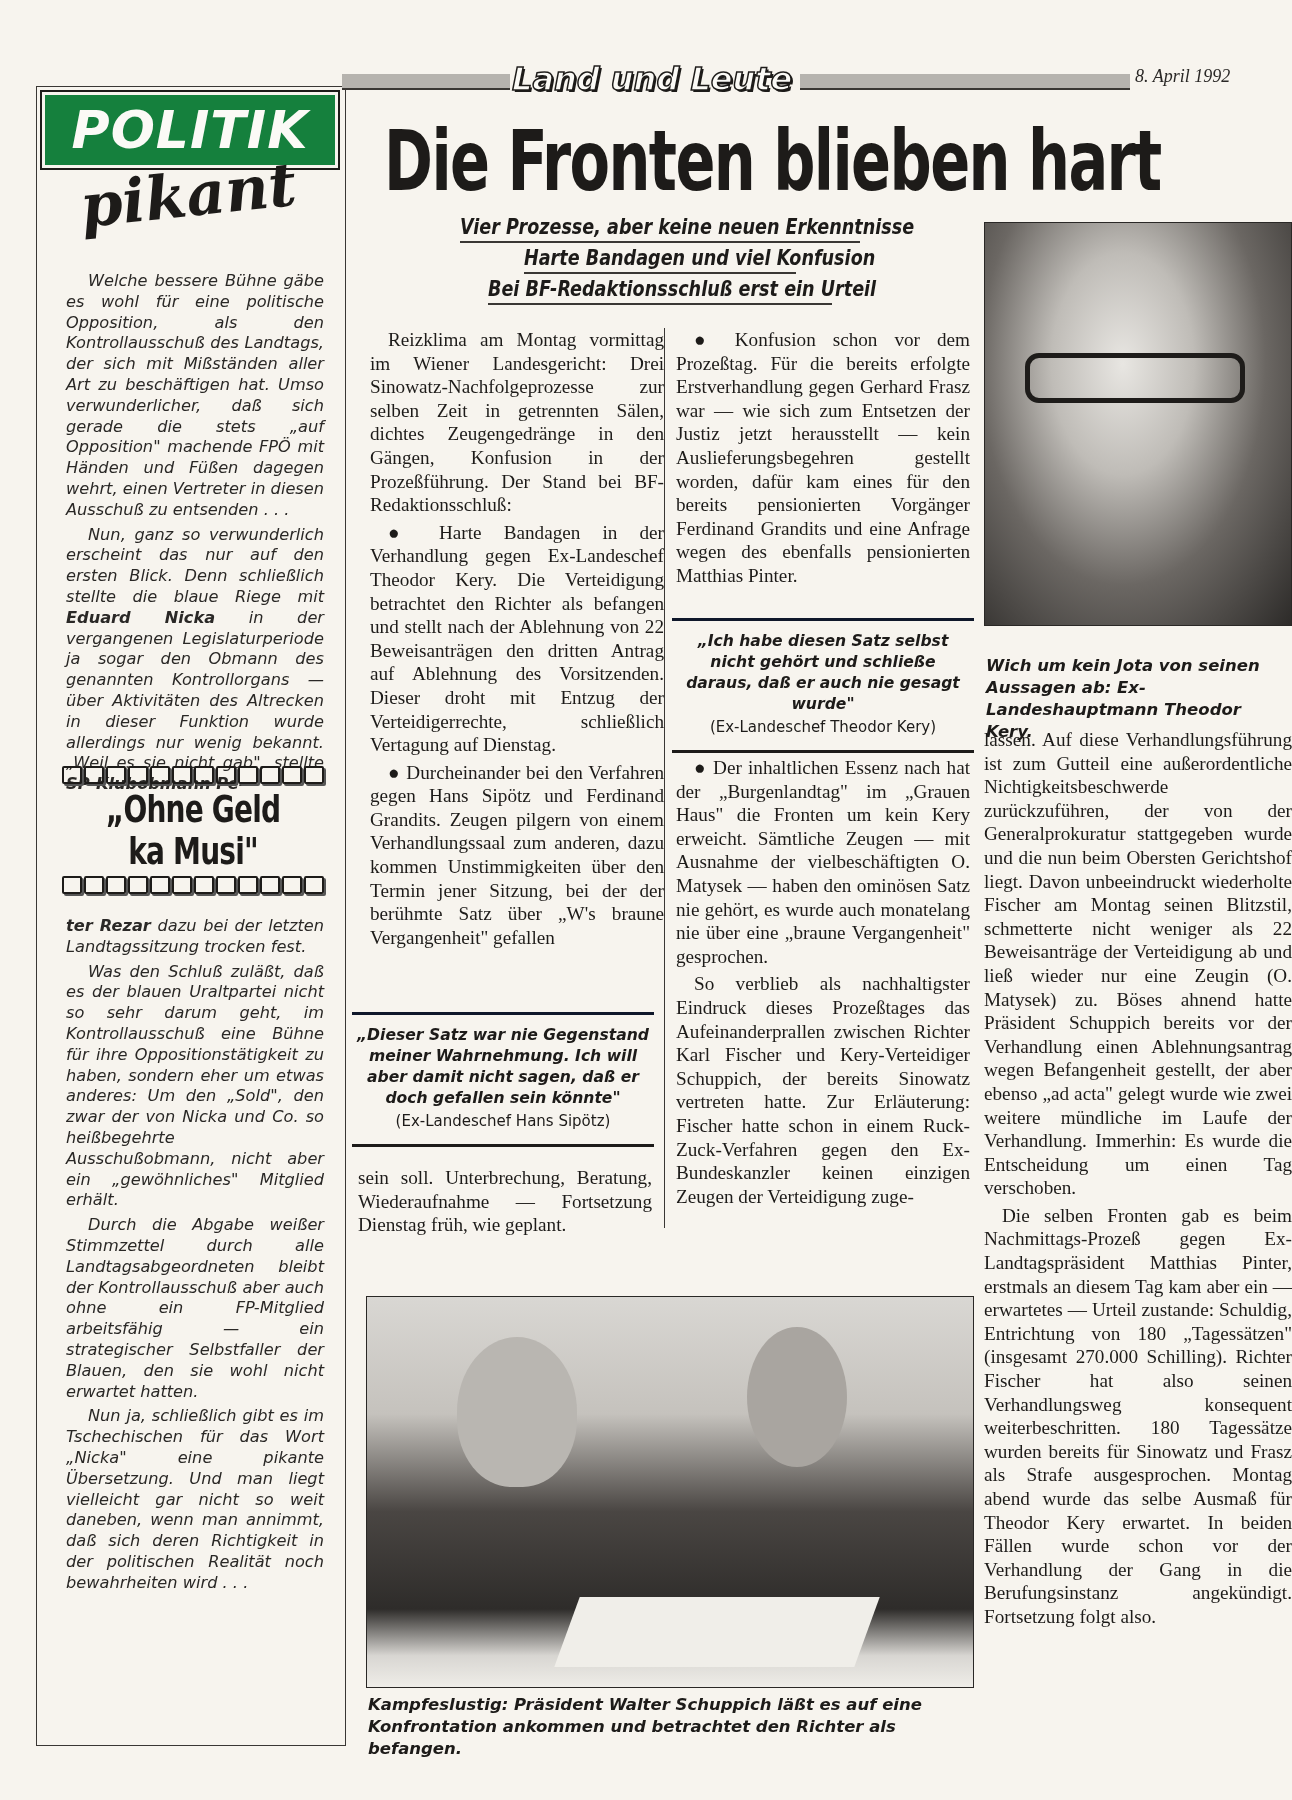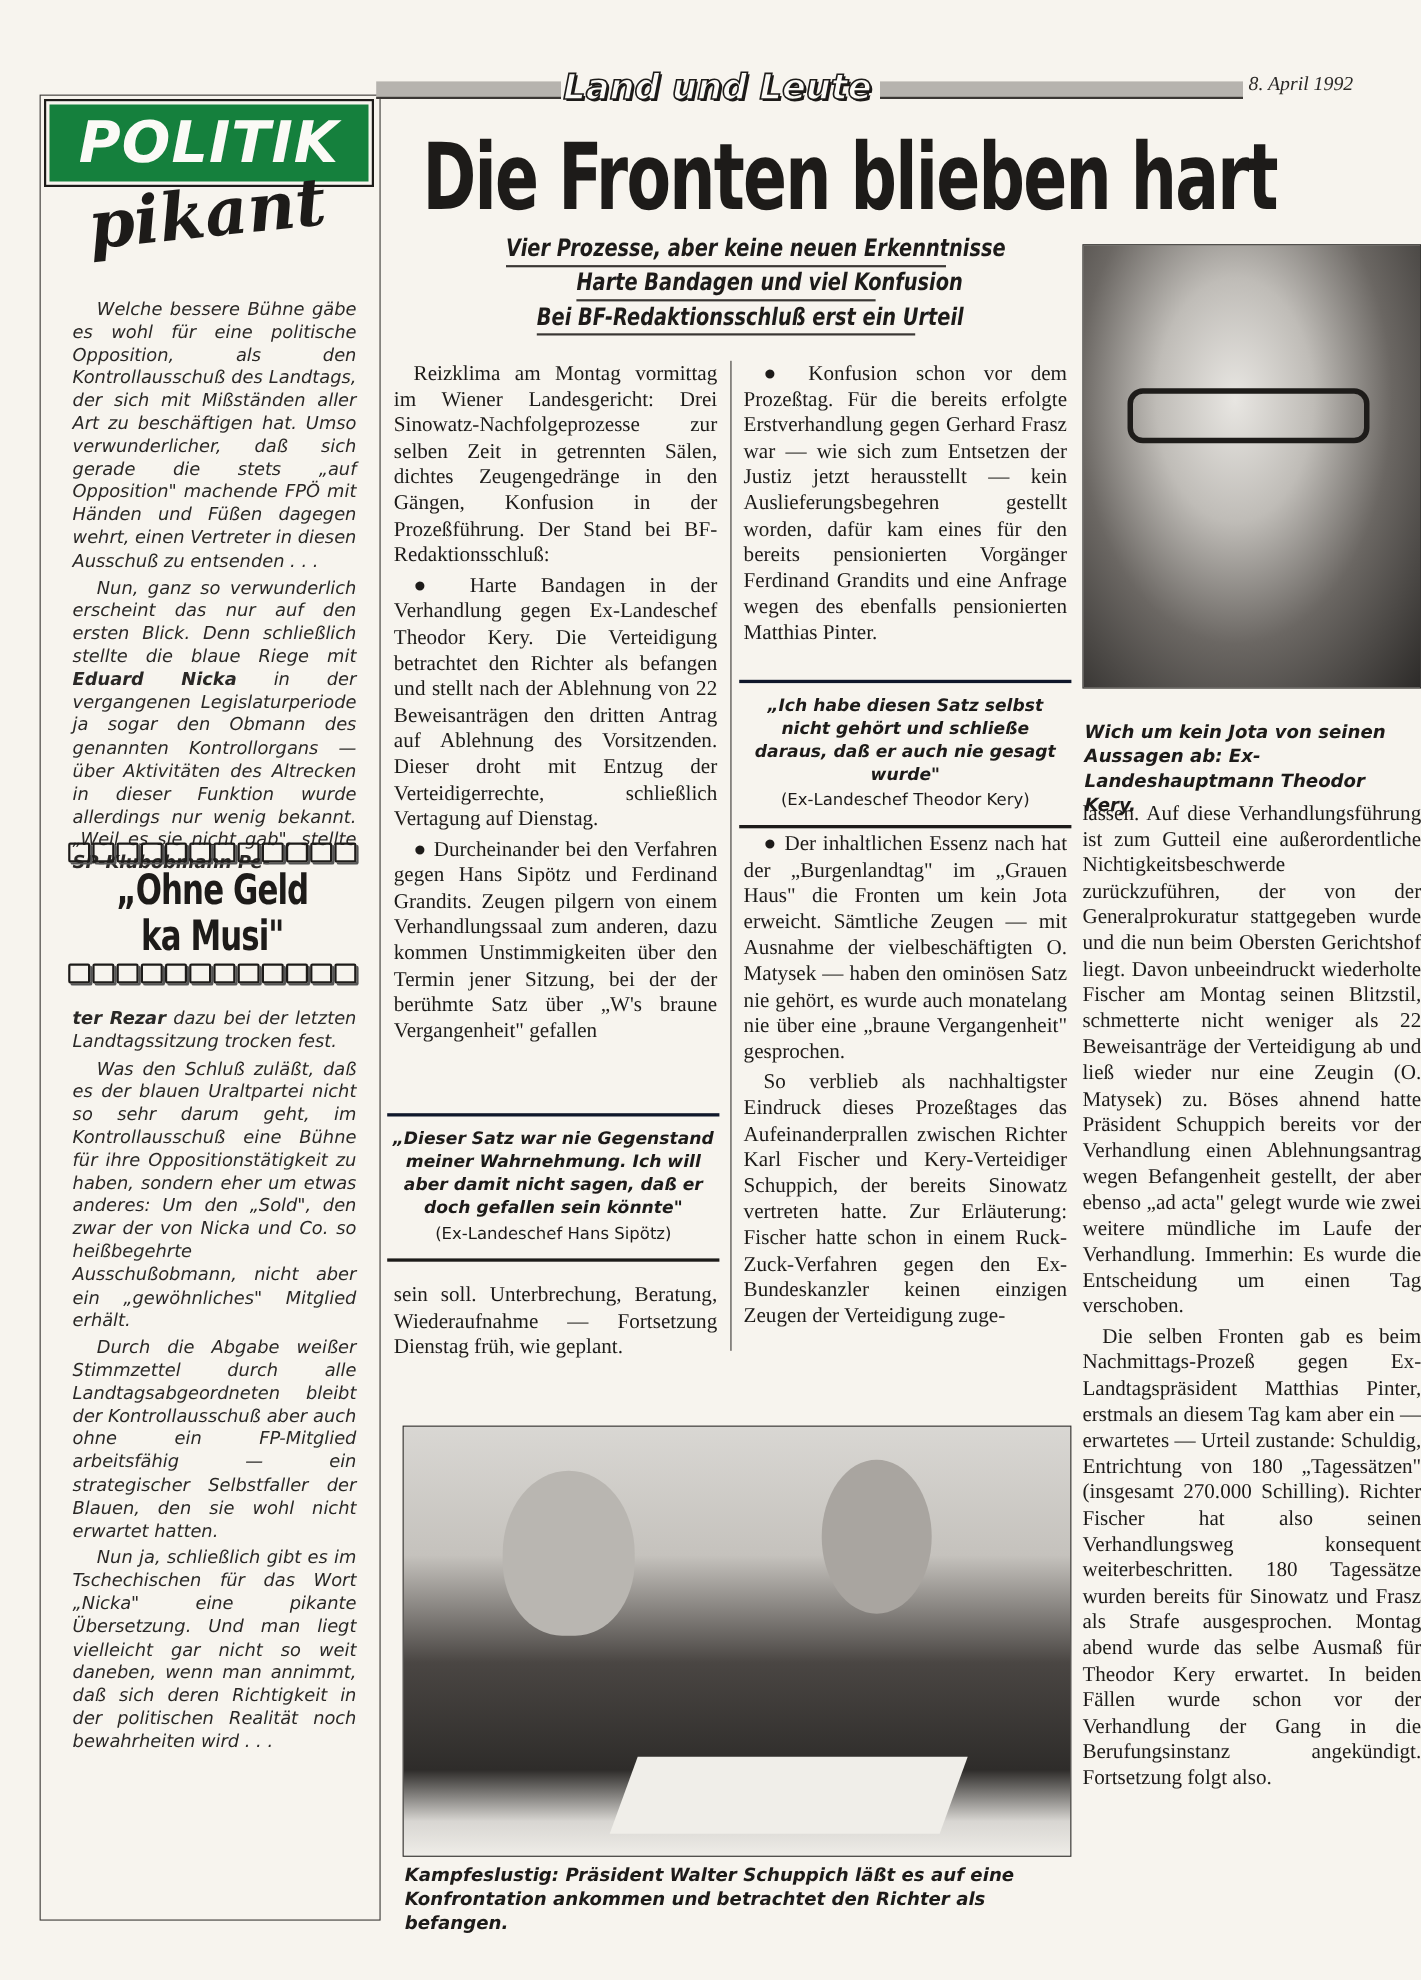--- a/index.html
+++ b/index.html
@@ -100,21 +100,21 @@
   <div class="subline">Vier Prozesse, aber keine neuen Erkenntnisse</div>
   <div class="subline" style="width:340px;margin:2px auto 0;">Harte Bandagen und viel Konfusion</div>
   <div class="subline" style="width:430px;margin:2px auto 0;">Bei BF-Redaktionsschluß erst ein Urteil</div>
 </div>
 
 <div class="abs photo" style="left:984px;top:222px;width:308px;height:404px;background:radial-gradient(ellipse at 45% 35%,#e8e6e2 0%,#bfbcb7 30%,#6b6763 60%,#2d2b29 100%);">
   <div class="abs" style="left:40px;top:130px;width:220px;height:50px;border:5px solid #1e1c1a;border-radius:14px;box-sizing:border-box;"></div>
 </div>
 <div class="abs caption" style="left:986px;top:632px;width:306px;margin-top:23px;">Wich um kein Jota von seinen Aussagen ab: Ex-Landeshauptmann Theodor Kery.</div>
 
-<div class="abs col" style="left:358px;top:328px;width:294px;">
+<div class="abs col" style="left:370px;top:328px;width:294px;">
   <p>Reizklima am Montag vormittag im Wiener Landesgericht: Drei Sinowatz-Nachfolgeprozesse zur selben Zeit in getrennten Sälen, dichtes Zeugengedränge in den Gängen, Konfusion in der Prozeßführung. Der Stand bei BF-Redaktionsschluß:</p>
   <p>● Harte Bandagen in der Verhandlung gegen Ex-Landeschef Theodor Kery. Die Verteidigung betrachtet den Richter als befangen und stellt nach der Ablehnung von 22 Beweisanträgen den dritten Antrag auf Ablehnung des Vorsitzenden. Dieser droht mit Entzug der Verteidigerrechte, schließlich Vertagung auf Dienstag.</p>
   <p>● Durcheinander bei den Verfahren gegen Hans Sipötz und Ferdinand Grandits. Zeugen pilgern von einem Verhandlungssaal zum anderen, dazu kommen Unstimmigkeiten über den Termin jener Sitzung, bei der der berühmte Satz über „W's braune Vergangenheit" gefallen</p>
 </div>
 <div class="abs quote" style="left:352px;top:1012px;width:302px;box-sizing:border-box;">
   <div>„Dieser Satz war nie Gegenstand meiner Wahrnehmung. Ich will aber damit nicht sagen, daß er doch gefallen sein könnte"</div>
   <div class="src">(Ex-Landeschef Hans Sipötz)</div>
 </div>
 <div class="abs col" style="left:358px;top:1166px;width:294px;">
   <p style="text-indent:0">sein soll. Unterbrechung, Beratung, Wiederaufnahme — Fortsetzung Dienstag früh, wie geplant.</p>
@@ -123,21 +123,21 @@
 <div class="abs vline" style="left:664px;top:328px;height:900px;"></div>
 
 <div class="abs col" style="left:676px;top:328px;width:294px;">
   <p>● Konfusion schon vor dem Prozeßtag. Für die bereits erfolgte Erstverhandlung gegen Gerhard Frasz war — wie sich zum Entsetzen der Justiz jetzt herausstellt — kein Auslieferungsbegehren gestellt worden, dafür kam eines für den bereits pensionierten Vorgänger Ferdinand Grandits und eine Anfrage wegen des ebenfalls pensionierten Matthias Pinter.</p>
 </div>
 <div class="abs quote" style="left:672px;top:618px;width:302px;box-sizing:border-box;">
   <div>„Ich habe diesen Satz selbst nicht gehört und schließe daraus, daß er auch nie gesagt wurde"</div>
   <div class="src">(Ex-Landeschef Theodor Kery)</div>
 </div>
 <div class="abs col" style="left:676px;top:756px;width:294px;">
-  <p>● Der inhaltlichen Essenz nach hat der „Burgenlandtag" im „Grauen Haus" die Fronten um kein Jota erweicht. Sämtliche Zeugen — mit Ausnahme der vielbeschäftigten O. Matysek — haben den ominösen Satz nie gehört, es wurde auch monatelang nie über eine „braune Vergangenheit" gesprochen.</p>
+  <p>● Der inhaltlichen Essenz nach hat der „Burgenlandtag" im „Grauen Haus" die Fronten um kein Kery erweicht. Sämtliche Zeugen — mit Ausnahme der vielbeschäftigten O. Matysek — haben den ominösen Satz nie gehört, es wurde auch monatelang nie über eine „braune Vergangenheit" gesprochen.</p>
   <p>So verblieb als nachhaltigster Eindruck dieses Prozeßtages das Aufeinanderprallen zwischen Richter Karl Fischer und Kery-Verteidiger Schuppich, der bereits Sinowatz vertreten hatte. Zur Erläuterung: Fischer hatte schon in einem Ruck-Zuck-Verfahren gegen den Ex-Bundeskanzler keinen einzigen Zeugen der Verteidigung zuge-</p>
 </div>
 
 <div class="abs col" style="left:984px;top:728px;width:308px;overflow:hidden;height:1020px;">
   <p style="text-indent:0">lassen. Auf diese Verhandlungsführung ist zum Gutteil eine außerordentliche Nichtigkeitsbeschwerde zurückzuführen, der von der Generalprokuratur stattgegeben wurde und die nun beim Obersten Gerichtshof liegt. Davon unbeeindruckt wiederholte Fischer am Montag seinen Blitzstil, schmetterte nicht weniger als 22 Beweisanträge der Verteidigung ab und ließ wieder nur eine Zeugin (O. Matysek) zu. Böses ahnend hatte Präsident Schuppich bereits vor der Verhandlung einen Ablehnungsantrag wegen Befangenheit gestellt, der aber ebenso „ad acta" gelegt wurde wie zwei weitere mündliche im Laufe der Verhandlung. Immerhin: Es wurde die Entscheidung um einen Tag verschoben.</p>
   <p>Die selben Fronten gab es beim Nachmittags-Prozeß gegen Ex-Landtagspräsident Matthias Pinter, erstmals an diesem Tag kam aber ein — erwartetes — Urteil zustande: Schuldig, Entrichtung von 180 „Tagessätzen" (insgesamt 270.000 Schilling). Richter Fischer hat also seinen Verhandlungsweg konsequent weiterbeschritten. 180 Tagessätze wurden bereits für Sinowatz und Frasz als Strafe ausgesprochen. Montag abend wurde das selbe Ausmaß für Theodor Kery erwartet. In beiden Fällen wurde schon vor der Verhandlung der Gang in die Berufungsinstanz angekündigt. Fortsetzung folgt also.</p>
 </div>
 
 <div class="abs photo" style="left:366px;top:1296px;width:608px;height:392px;background:linear-gradient(180deg,#d9d7d3 0%,#c5c2bd 30%,#4a4643 55%,#2e2c2a 80%,#d8d6d2 92%,#efede8 100%);">
   <div class="abs" style="left:90px;top:40px;width:120px;height:150px;border-radius:50% 50% 45% 45%;background:#b9b6b1;"></div>

